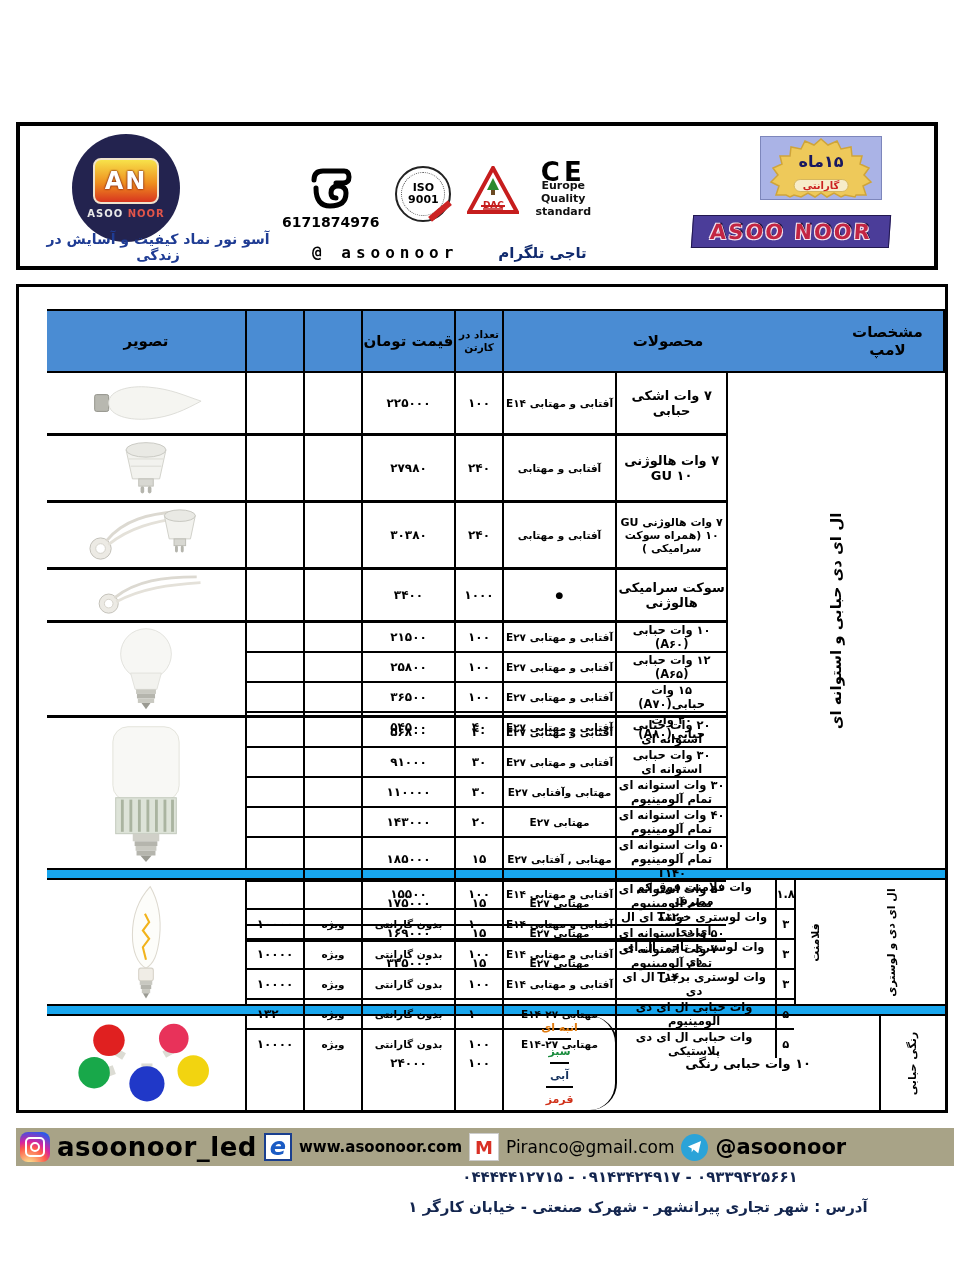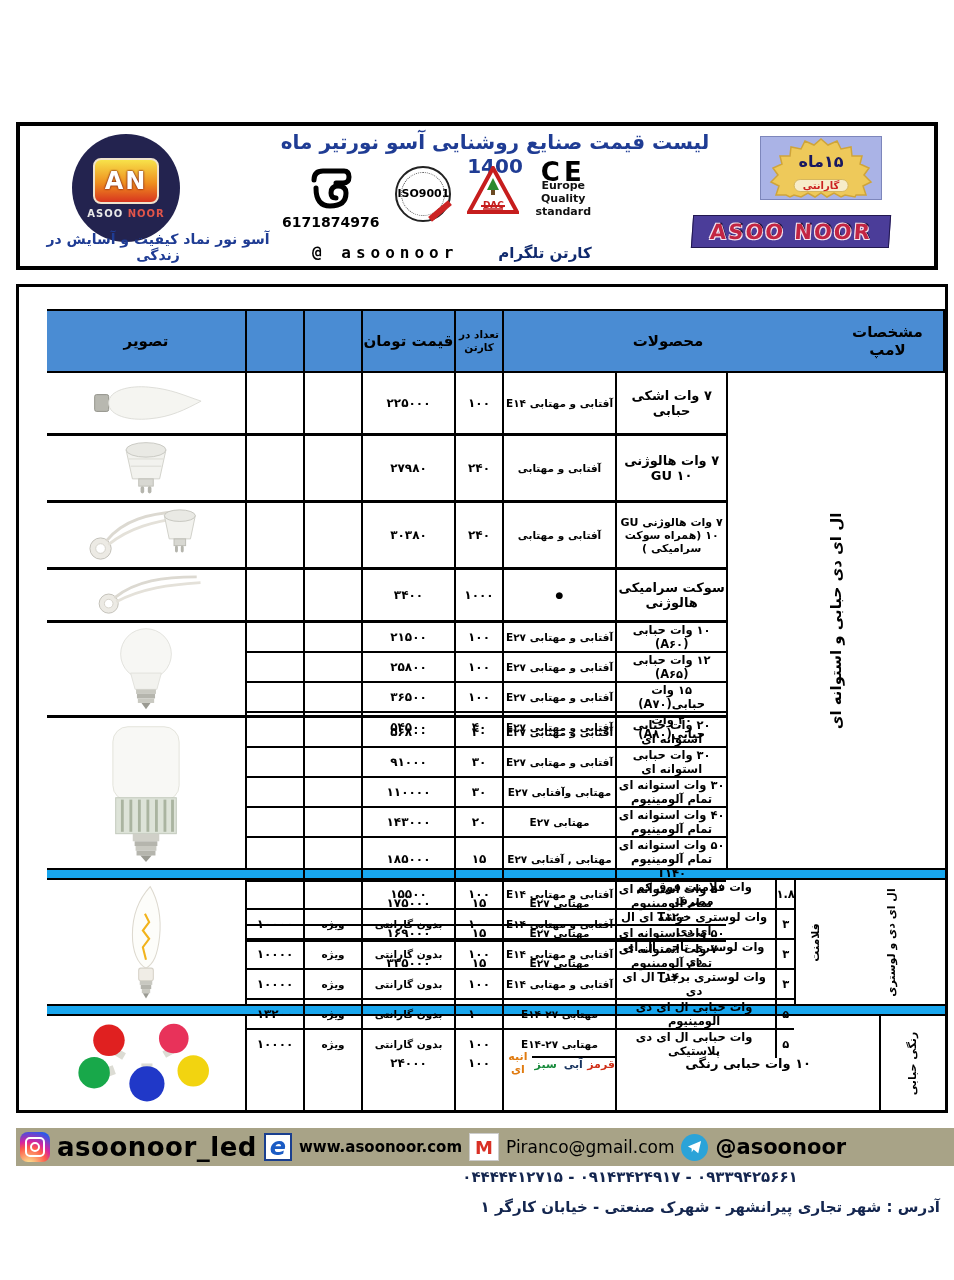--- a/index.html
+++ b/index.html
@@ -16,21 +16,21 @@
   .logo-brand{font-size:10px;letter-spacing:1px;margin-top:4px;}
   .logo-brand .b1{color:#e9e9e9;} .logo-brand .b2{color:#e2554a;}
   .tagline{position:absolute;left:8px;bottom:3px;width:260px;text-align:center;
            color:#1f3c94;font-size:14px;direction:rtl;}
   .title{position:absolute;left:235px;top:4px;width:480px;text-align:center;
          color:#1f3c94;font-size:20px;direction:rtl;}
   .cert-row{position:absolute;left:262px;top:40px;width:420px;display:flex;align-items:flex-start;gap:16px;}
   .std-wrap{display:flex;flex-direction:column;align-items:center;}
   .std-num{font-size:14px;margin-top:2px;}
   .iso-seal{width:52px;height:52px;border-radius:50%;border:2px solid #222;position:relative;
-            display:flex;flex-direction:row;align-items:center;justify-content:center;font-size:11px;line-height:12px;}
+            display:flex;flex-direction:column;align-items:center;justify-content:center;font-size:11px;line-height:12px;}
   .iso-seal:before{content:"";position:absolute;inset:4px;border:1px dotted #555;border-radius:50%;}
   .iso-ribbon{position:absolute;right:-4px;bottom:6px;width:26px;height:6px;background:#c22;transform:rotate(-40deg);}
   .ce-wrap{display:flex;flex-direction:column;align-items:center;line-height:13px;}
   .ce-mark{font-size:26px;letter-spacing:4px;}
   .ce-line{font-size:11px;color:#111;}
   .tg-line{position:absolute;left:292px;bottom:4px;display:flex;align-items:center;gap:40px;}
   .tg-handle{font-size:16px;letter-spacing:5px;font-family:"DejaVu Sans Mono",monospace;}
   .tg-label{font-size:15px;color:#102a6e;direction:rtl;}
   .badge{position:absolute;right:52px;top:10px;width:120px;height:62px;background:#aab3e6;
          border:1px solid #7d86bb;display:flex;align-items:center;justify-content:center;}
@@ -67,21 +67,21 @@
   .spec{font-size:10.5px;direction:rtl;}
   .num{font-size:12px;}
   .price{font-size:12px;direction:rtl;}
   .catcell{flex:1;border-left:2px solid #000;display:flex;align-items:center;justify-content:center;gap:2px;}
   .vtext{transform:rotate(-90deg);white-space:nowrap;direction:rtl;font-size:15px;display:inline-block;}
   .vtext.sm{font-size:11px;}
   .divider{height:8px;background:#18a6ee;border-top:2px solid #000;border-bottom:2px solid #000;}
   .fnum{width:19px;border-left:2px solid #000;box-sizing:border-box;display:flex;align-items:center;justify-content:center;font-size:11.5px;}
   .fname{flex:1;display:flex;align-items:center;justify-content:flex-end;padding-right:4px;font-size:11.5px;direction:rtl;}
   .prodsplit{display:flex;align-items:stretch;padding:0;}
-  .colrows{display:flex;flex-direction:row;}
+  .colrows{display:flex;flex-direction:column;border-radius:27px;}
   .colrow{flex:1;display:flex;align-items:center;justify-content:center;border-top:2px solid #000;font-size:11px;direction:rtl;}
   .colrow:first-child{border-top:none;}
   .dot{font-size:9px;}
   
   .socialbar{position:absolute;left:16px;top:1128px;width:938px;height:38px;background:#a8a387;
              display:flex;align-items:center;padding:0 4px;box-sizing:border-box;gap:7px;overflow:hidden;}
   .ig-icon{width:30px;height:30px;border-radius:8px;flex:none;
            background:radial-gradient(circle at 30% 110%,#fdf497 0%,#fd5949 45%,#d6249f 60%,#285AEB 90%);
            display:flex;align-items:center;justify-content:center;}
   .ig-icon i{display:block;width:16px;height:16px;border:2px solid #fff;border-radius:5px;position:relative;}
@@ -91,38 +91,37 @@
           display:flex;align-items:center;justify-content:center;color:#1a5bc4;font-size:24px;font-style:italic;line-height:1;}
   .web{color:#000000;font-size:15px;}
   .gm-icon{width:28px;height:26px;background:#fff;border:1px solid #ccc;flex:none;
            display:flex;align-items:center;justify-content:center;color:#d93025;font-size:18px;}
   .email{font-size:17px;font-weight:normal;font-family:"DejaVu Sans",sans-serif;}
   .tg-icon{width:27px;height:27px;border-radius:50%;background:#2ba3d8;flex:none;
            display:flex;align-items:center;justify-content:center;}
   .tgh{font-size:21px;}
   .contact{position:absolute;left:320px;top:1168px;width:620px;text-align:center;color:#14264f;}
   .phones{font-size:15px;direction:rtl;letter-spacing:1px;}
-  .address{position:absolute;left:320px;top:1198px;width:620px;color:#14264f;
+  .address{position:absolute;left:328px;top:1198px;width:620px;text-align:center;color:#14264f;
            font-size:15px;direction:rtl;}
 </style>
 </head>
 <body>
 
 <div class="page">
 
   <div class="hdr">
     <div class="logo-circle">
       <div class="logo-an">AN</div>
       <div class="logo-brand">
         <span class="b1">ASOO</span>
         <span class="b2">NOOR</span>
       </div>
     </div>
     <div class="tagline">آسو نور نماد کیفیت و آسایش در زندگی</div>
-    <div class="title">لیست قیمت  صنایع روشنایی  آسو نورتیر ماه 1400</div>
 
     <div class="cert-row">
       <div class="std-wrap">
         <svg width="46" height="46" viewBox="0 0 46 46">
           <path d="M6 14 Q6 5 15 5 L36 5 Q41 5 41 11 Q41 17 35 17 L28 17" fill="none" stroke="#000" stroke-width="5" stroke-linecap="round"></path>
           <path d="M8 22 Q8 40 22 40 Q38 40 38 27 Q38 20 30 20 Q23 20 23 27 Q23 32 28 32" fill="none" stroke="#000" stroke-width="5" stroke-linecap="round"></path>
         </svg>
         <div class="std-num">6171874976</div>
       </div>
       <div class="iso-seal">
@@ -143,21 +142,21 @@
       <div class="ce-wrap">
         <span class="ce-mark">CE</span>
         <span class="ce-line">Europe</span>
         <span class="ce-line">Quality</span>
         <span class="ce-line">standard</span>
       </div>
     </div>
 
     <div class="tg-line">
       <span class="tg-handle">@ asoonoor</span>
-      <span class="tg-label">کارتن تلگرام</span>
+      <span class="tg-label">تاجی تلگرام</span>
     </div>
 
     <div class="badge">
       <svg viewBox="0 0 120 62">
         <polygon fill="#eec95a" stroke="#cfa43a" stroke-width="1.5" points="60,2 67,8 76,4 80,12 90,10 91,19 101,19 99,27 108,31 103,38 110,45 102,49 105,58 95,58 94,60 84,58 80,60 73,56 66,60 60,56 54,60 47,56 40,60 33,58 29,60 25,58 15,58 18,49 10,45 17,38 12,31 21,27 19,19 29,19 30,10 40,12 44,4 53,8"></polygon>
       </svg>
       <span class="badge-val">۱۵ماه</span>
       <span class="badge-pill">گارانتی</span>
     </div>
     <div class="banner">ASOO NOOR</div>

